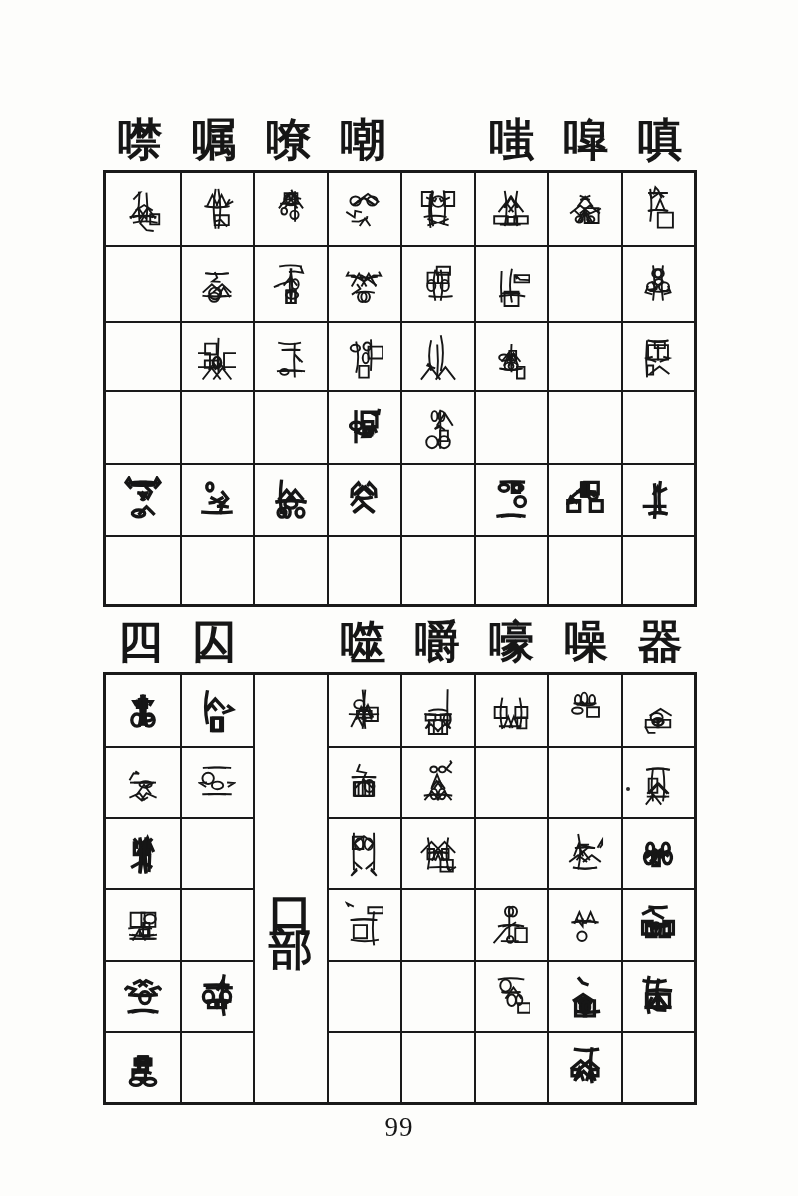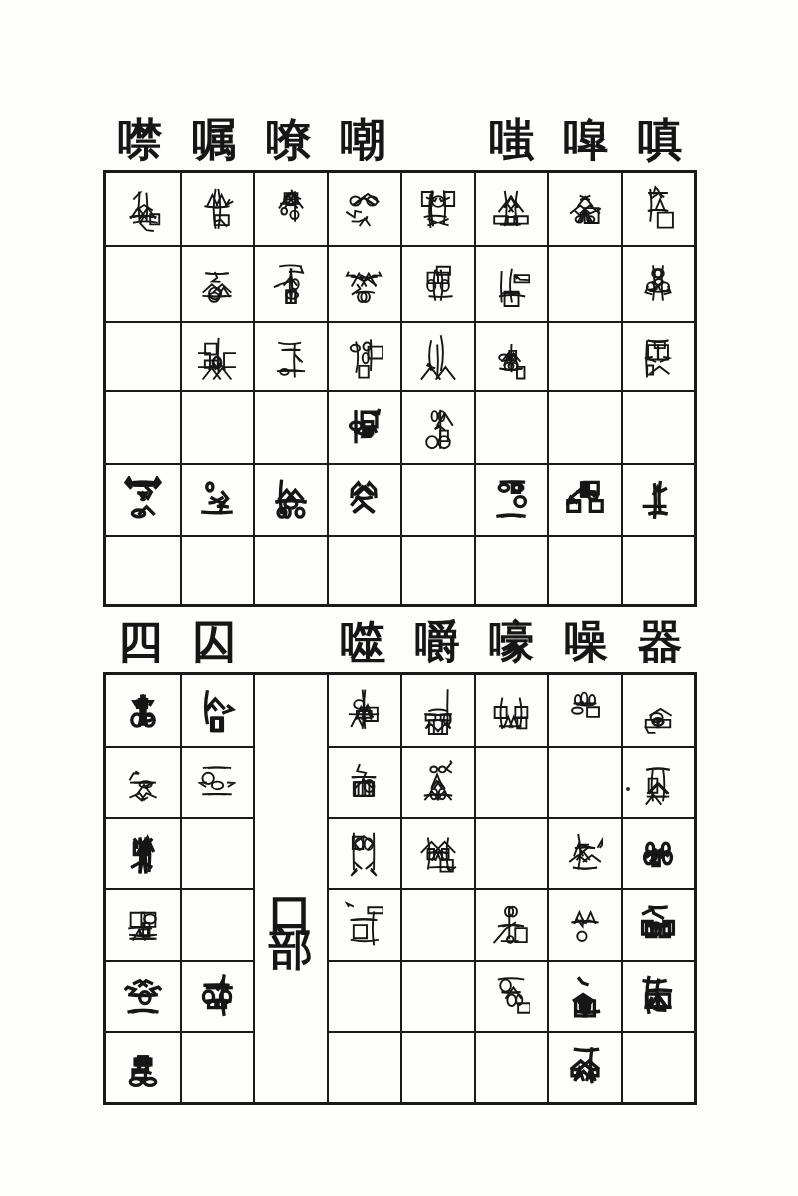--- a/index.html
+++ b/index.html
@@ -1109,14 +1109,15 @@
             <path d="M22.1,38.1 L26.1,27.1 L30.1,38.1"></path>
             <path d="M26.9,27.6 h6.7 v6.6 h-6.7 z"></path>
           </g>
         </svg>
       </div>
       <div class="cell bl bt" style="grid-area: 6 / 8;"></div>
     </div>
 
   <div class="speck" style="left:626px;top:787px"></div>
 
+  <div class="pageno">99</div>
 
 </div>
 
 </body></html>

